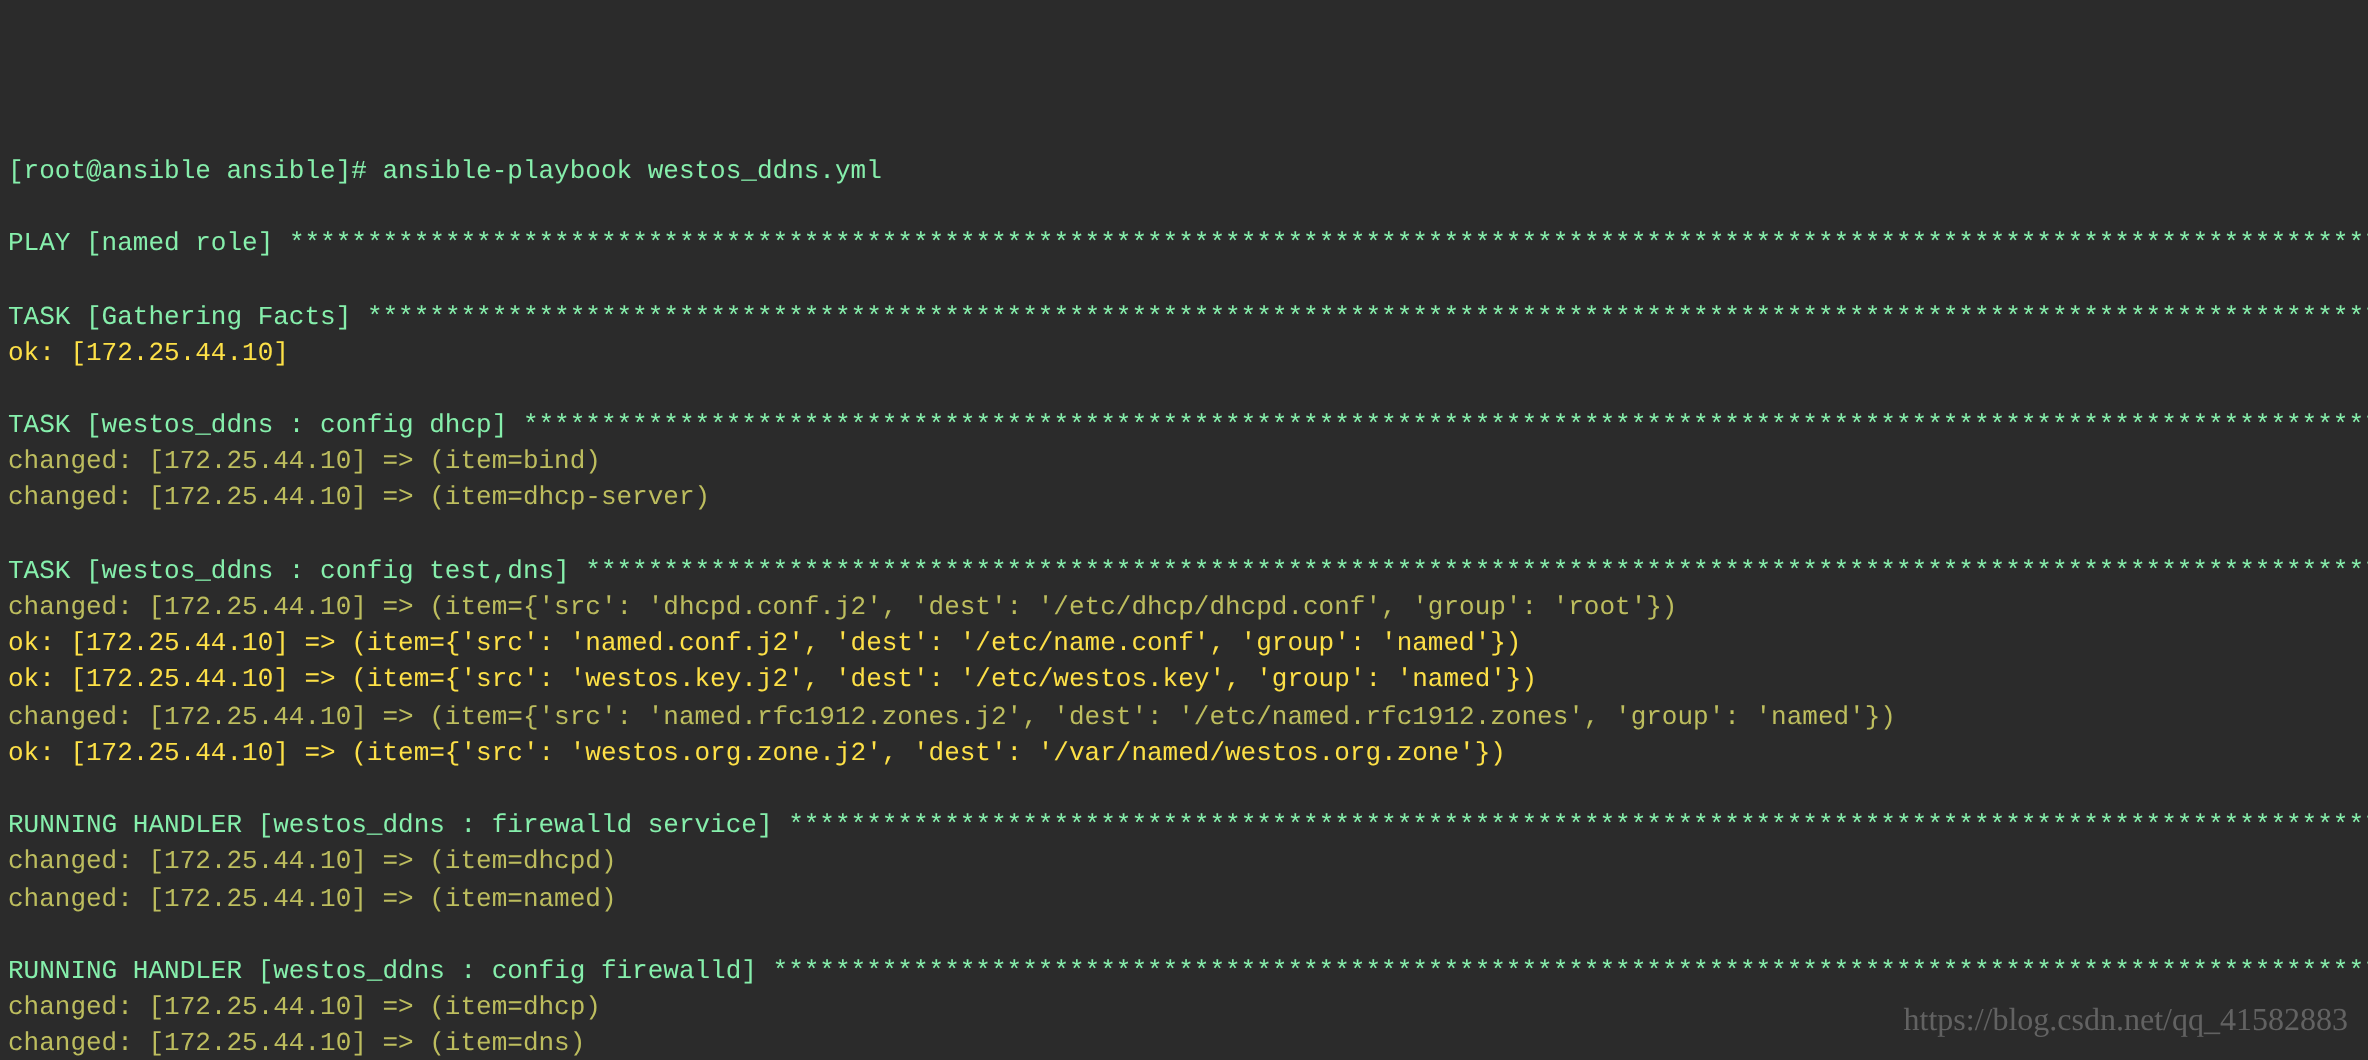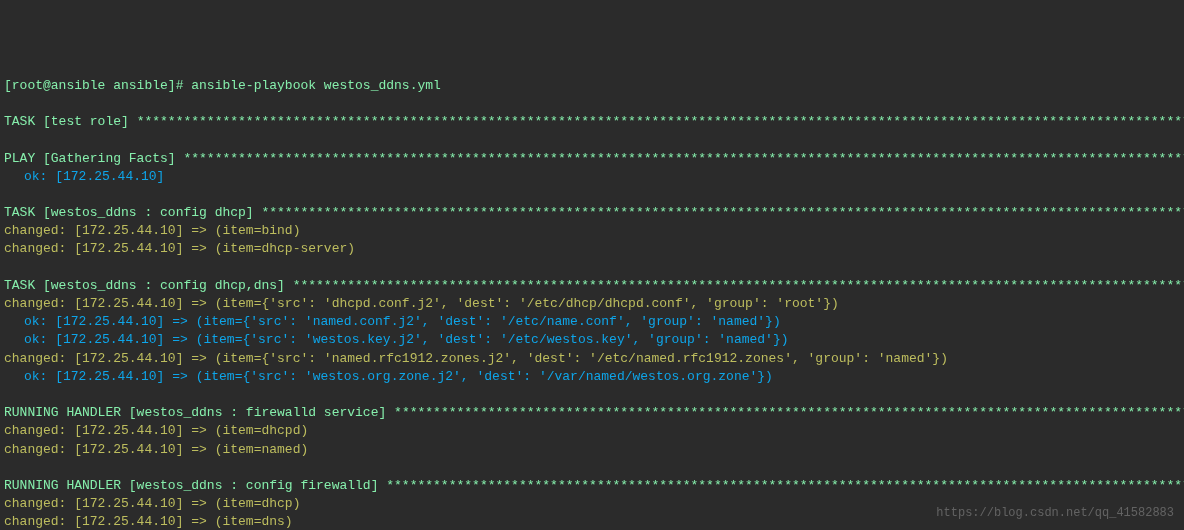--- a/index.html
+++ b/index.html
@@ -14,48 +14,49 @@
       font-size: 13px;
       line-height: 1.4;
       padding: 4px;
       width: 1184px;
       height: 530px;
       overflow: hidden;
       white-space: pre;
       position: relative;
     }
     .white { color: #86efac; }
-    .green { color: #0ea5e9; margin-left: 20px; }
+    .green { color: #fde047; }
     .yellow { color: #bdbd5e; }
     .watermark {
       position: absolute;
       bottom: 8px;
       right: 10px;
       color: #888;
-      font-size: 12px;
+      font-size: 16px;
       opacity: 0.6;
+      font-family: Liberation Serif, serif;
     }
   </style>
 </head>
 <body>
 
 
 
 <div><span class="white">[root@ansible ansible]# </span><span class="white">ansible-playbook westos_ddns.yml</span>
 
-<span class="white">TASK [test role] </span><span class="white">*******************************************************************************************************************************************</span>
+<span class="white">PLAY [named role] </span><span class="white">*******************************************************************************************************************************************</span>
 
-<span class="white">PLAY [Gathering Facts] </span><span class="white">*************************************************************************************************************************************</span>
+<span class="white">TASK [Gathering Facts] </span><span class="white">*************************************************************************************************************************************</span>
 <span class="green">ok: [172.25.44.10]</span>
 
 <span class="white">TASK [westos_ddns : config dhcp] </span><span class="white">**************************************************************************************************************************</span>
 <span class="yellow">changed: [172.25.44.10] =&gt; (item=bind)</span>
 <span class="yellow">changed: [172.25.44.10] =&gt; (item=dhcp-server)</span>
 
-<span class="white">TASK [westos_ddns : config dhcp,dns] </span><span class="white">***********************************************************************************************************************</span>
+<span class="white">TASK [westos_ddns : config test,dns] </span><span class="white">***********************************************************************************************************************</span>
 <span class="yellow">changed: [172.25.44.10] =&gt; (item={'src': 'dhcpd.conf.j2', 'dest': '/etc/dhcp/dhcpd.conf', 'group': 'root'})</span>
 <span class="green">ok: [172.25.44.10] =&gt; (item={'src': 'named.conf.j2', 'dest': '/etc/name.conf', 'group': 'named'})</span>
 <span class="green">ok: [172.25.44.10] =&gt; (item={'src': 'westos.key.j2', 'dest': '/etc/westos.key', 'group': 'named'})</span>
 <span class="yellow">changed: [172.25.44.10] =&gt; (item={'src': 'named.rfc1912.zones.j2', 'dest': '/etc/named.rfc1912.zones', 'group': 'named'})</span>
 <span class="green">ok: [172.25.44.10] =&gt; (item={'src': 'westos.org.zone.j2', 'dest': '/var/named/westos.org.zone'})</span>
 
 <span class="white">RUNNING HANDLER [westos_ddns : firewalld service] </span><span class="white">**********************************************************************************************************</span>
 <span class="yellow">changed: [172.25.44.10] =&gt; (item=dhcpd)</span>
 <span class="yellow">changed: [172.25.44.10] =&gt; (item=named)</span>
 

